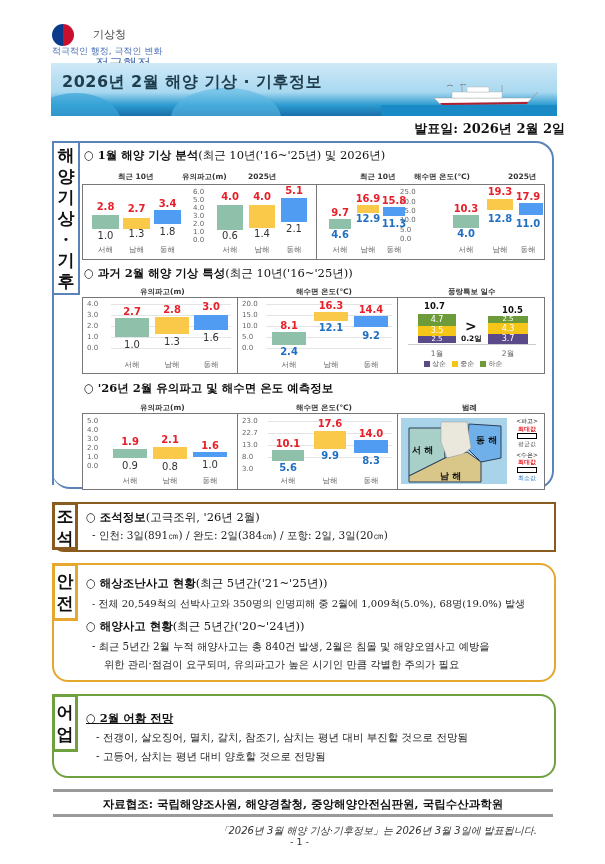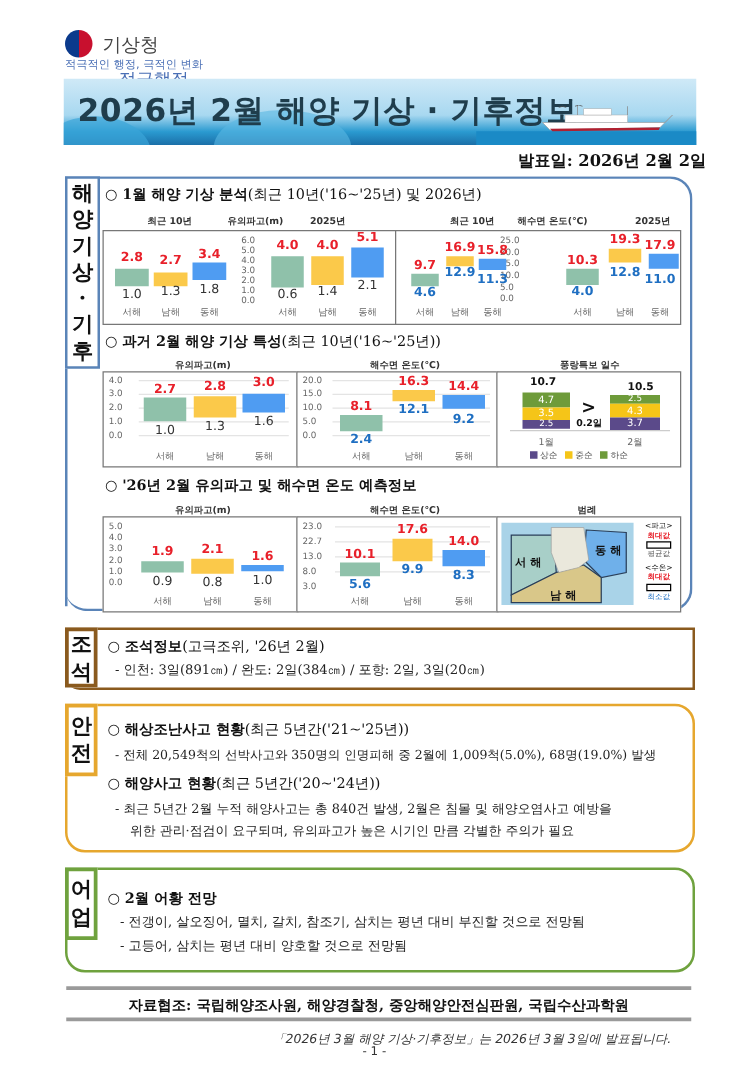--- a/index.html
+++ b/index.html
@@ -1,27 +1,27 @@
 <!DOCTYPE html>
 <html><head>
 <meta charset="utf-8">
 <style>
   html,body{margin:0;padding:0;background:#fff;}
   body{width:605px;height:864px;position:relative;overflow:hidden;font-family:"DejaVu Sans","Liberation Sans",sans-serif;color:#111;}
   .abs{position:absolute;}
   
   .logo{left:52px;top:24px;width:22px;height:22px;border-radius:50%;background:conic-gradient(#c8102e 0 50%,#0b3a8c 50% 100%);}
-  .logo-text{left:82px;top:27px;font-size:15px;color:#444;text-align:right;}
+  .logo-text{left:93px;top:27px;font-size:11px;color:#444;text-align:right;}
   .slogan1{left:52px;top:45px;font-size:9px;color:#4a6fb5;}
   .slogan2{left:95px;top:55px;font-size:14px;color:#4a6fb5;}
   .banner{left:51px;top:63px;width:506px;height:53px;background:linear-gradient(180deg,#cfe9f7 0%,#a8d8f0 55%,#2a9ad0 80%,#1b6fa8 100%);overflow:hidden;}
   .banner .swirl1{position:absolute;left:-20px;top:30px;width:90px;height:60px;border-radius:50%;background:#3aa5d8;opacity:.7;}
   .banner .swirl2{position:absolute;left:120px;top:25px;width:110px;height:60px;border-radius:50%;background:#5ab8e2;opacity:.6;}
   .banner .sea{position:absolute;left:330px;top:42px;width:180px;height:14px;background:#1a8ac6;}
-  .banner-title{left:62px;top:72px;font-size:25px;font-weight:bold;color:#1f3d4c;letter-spacing:0.5px;font-family:"DejaVu Sans",sans-serif;}
+  .banner-title{left:62px;top:72px;font-size:16px;font-weight:bold;color:#1f3d4c;letter-spacing:0.5px;font-family:"DejaVu Sans",sans-serif;}
   .ship{left:432px;top:84px;width:110px;height:22px;}
   .pubdate{right:40px;top:120px;font-size:13px;font-weight:bold;font-family:"DejaVu Serif",serif;}
   
   .sec-ocean{left:52px;top:141px;width:500px;height:344px;border:2px solid #5a84b8;border-radius:0 18px 18px 18px;border-left:none;}
   .sec-ocean-left{left:52px;top:141px;width:2px;height:344px;background:#5a84b8;}
   .side-label{left:52px;top:141px;width:28px;height:154px;border:2px solid #5a84b8;background:#fff;font-family:"DejaVu Serif",serif;font-weight:bold;font-size:17px;text-align:center;line-height:21px;padding-top:2px;box-sizing:border-box;}
   .sec-bullet{font-family:"DejaVu Serif",serif;font-size:11.5px;}
   .sec-bullet b{font-weight:bold;}
   .chart-box{border:1px solid #777;background:#fff;}
   .chart-title{font-size:7.5px;color:#333;font-weight:bold;text-align:center;}
@@ -344,21 +344,21 @@
   <b>해양사고 현황</b><span>(최근 5년간('20~'24년))</span>
 </div>
 <div class="body-line" style="left:92px;top:640px;font-size:10.3px;">- 최근 5년간 2월 누적 해양사고는 총 840건 발생, 2월은 침몰 및 해양오염사고 예방을</div>
 <div class="body-line" style="left:104px;top:658px;font-size:10.3px;text-align:center;">위한 관리·점검이 요구되며, 유의파고가 높은 시기인 만큼 각별한 주의가 필요</div>
 
 <div class="abs sec-fish"></div>
 <div class="tag" style="left:52px;top:694px;height:58px;border:3px solid #6fa23e;padding-top:4px;">
   <div>어</div>
   <div>업</div>
 </div>
-<div class="abs sec-bullet" style="left:86px;top:711px;">
+<div class="abs sec-bullet" style="left:86px;top:711px;text-decoration:underline;">
   <span>○</span>
   <b>2월 어황 전망</b>
 </div>
 <div class="body-line" style="left:96px;top:731px;">- 전갱이, 살오징어, 멸치, 갈치, 참조기, 삼치는 평년 대비 부진할 것으로 전망됨</div>
 <div class="body-line" style="left:96px;top:750px;">- 고등어, 삼치는 평년 대비 양호할 것으로 전망됨</div>
 
 <div class="abs footer-rule" style="top:789px;"></div>
 <div class="abs sources">자료협조: 국립해양조사원, 해양경찰청, 중앙해양안전심판원, 국립수산과학원</div>
 <div class="abs footer-rule" style="top:814px;"></div>
 <div class="abs note">「2026년 3월 해양 기상·기후정보」는 2026년 3월 3일에 발표됩니다.</div>

